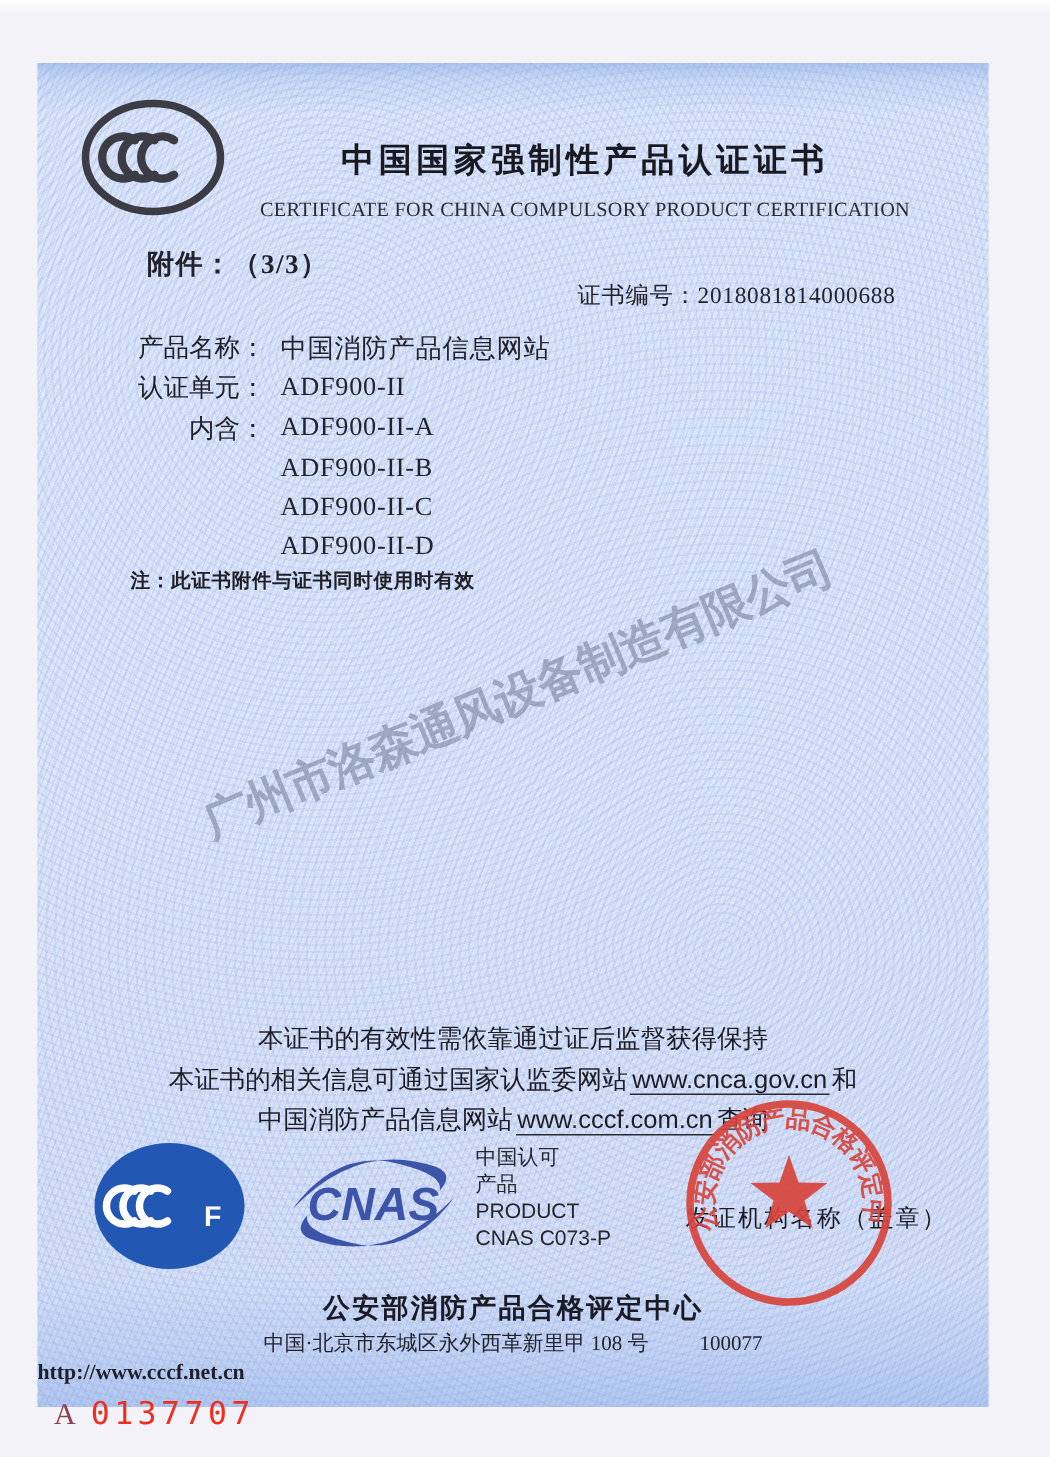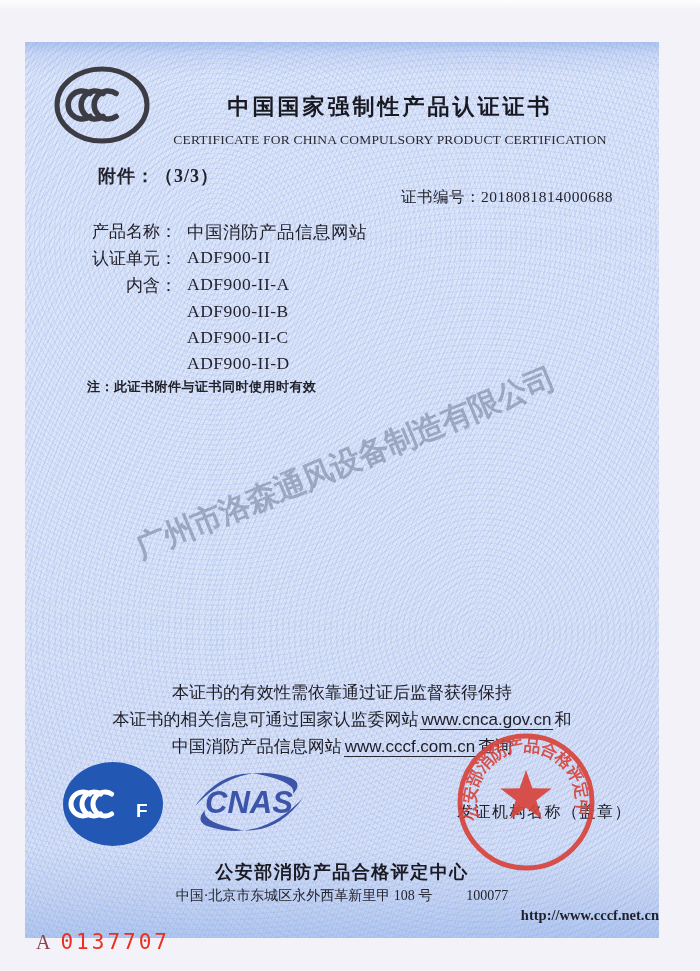--- a/index.html
+++ b/index.html
@@ -23,21 +23,21 @@
   }
   .abs{position:absolute;}
 
   
   .title-wrap{position:absolute;left:105px;top:50px;width:520px;text-align:center;}
   .title-cn{font-size:22px;font-weight:bold;letter-spacing:3px;color:#191922;
     font-family:"Liberation Sans","DejaVu Sans",sans-serif;}
   .title-en{margin-top:10px;font-size:13.5px;letter-spacing:.2px;color:#2a2a33;
     font-family:Liberation Serif, serif;}
   .attachment{left:73px;top:122px;font-size:18px;letter-spacing:1px;font-weight:600;color:#22222c;}
-  .certno{left:376px;top:145px;font-size:15.5px;color:#23232e;letter-spacing:.5px;}
+  .certno{left:360px;top:145px;font-size:15.5px;color:#23232e;letter-spacing:.5px;}
 
   
   .row{position:absolute;height:22px;white-space:nowrap;}
   .row .lbl{position:absolute;left:50px;width:102px;text-align:right;
     font-size:17px;font-weight:400;color:#20202a;}
   .row .val{position:absolute;left:162px;font-size:17.5px;color:#23232e;letter-spacing:.5px;}
   .note{left:62px;top:336px;font-size:13px;font-weight:600;color:#20202a;letter-spacing:.5px;}
 
   
   .watermark{
@@ -59,21 +59,21 @@
 
   
   .issuer{left:432px;top:760px;font-size:16px;letter-spacing:1.5px;color:#1c1c26;z-index:1;}
   .stamp{left:425px;top:684px;z-index:2;opacity:.92;}
 
   
   .f-org{left:0;top:818px;width:634px;text-align:center;font-size:18px;font-weight:bold;
     letter-spacing:1.5px;color:#1b1b25;}
   .f-addr{left:0;top:845px;width:634px;text-align:center;font-size:14px;color:#23232e;}
   .f-addr .gap{display:inline-block;width:34px;}
-  .f-url{left:0;top:865px;width:634px;text-align:right;font-size:14.5px;font-weight:bold;color:#1f1f29;}
+  .f-url{left:0;top:865px;width:634px;text-align:left;font-size:14.5px;font-weight:bold;color:#1f1f29;}
 
   
   .serial{position:absolute;left:36px;top:930px;white-space:nowrap;}
   .serial .pre{font-size:20px;color:#8d414d;letter-spacing:2px;}
   .serial .num{font-size:21px;color:#ec2f1f;letter-spacing:3px;margin-left:8px;
     font-family:"DejaVu Sans Mono","Liberation Mono",monospace;}
 </style>
 </head>
 <body>
 
@@ -147,20 +147,26 @@
     </g>
     <text x="23" y="13" font-size="19" font-weight="bold" fill="#ffffff" font-family="Liberation Sans, DejaVu Sans, sans-serif">F</text>
   </svg>
 
   <svg class="abs" style="left:166px;top:722px;" width="116" height="76" viewBox="-58 -38 116 76">
     <path d="M -54 4 Q -10 -42 42 -24 Q 54 -19 44 -8 Q 48 -20 8 -28 Q -28 -32 -54 4 Z" fill="#3d55a8"></path>
     <path d="M 54 -4 Q 10 42 -42 24 Q -54 19 -44 8 Q -48 20 -8 28 Q 28 32 54 -4 Z" fill="#3d55a8"></path>
     <text x="0" y="11" text-anchor="middle" font-size="31" font-weight="bold" font-style="italic" fill="#3d55a8" font-family="Liberation Sans, DejaVu Sans, sans-serif">CNAS</text>
   </svg>
 
+  <div class="abs acc-text serif">
+    <div>中国认可</div>
+    <div>产品</div>
+    <div class="en">PRODUCT</div>
+    <div class="en">CNAS C073-P</div>
+  </div>
 
   <div class="abs issuer serif">发证机构名称（盖章）</div>
 
   <svg class="abs stamp" width="152" height="152" viewBox="-76 -76 152 152">
     <defs>
       <path id="sealArc" d="M -47.6 17.3 A 50.7 50.7 0 1 1 47.6 17.3" fill="none"></path>
     </defs>
     <circle r="66" fill="none" stroke="#d8443c" stroke-width="5"></circle>
     <polygon points="0,-27 6.4,-8.7 25.7,-8.4 10.3,3.3 15.8,21.9 0,10.8 -15.8,21.9 -10.3,3.3 -25.7,-8.4 -6.4,-8.7" fill="#d8443c" transform="translate(0,-5)"></polygon>
     <text font-size="16.5" fill="#d8443c" font-weight="bold" font-family="Liberation Serif, DejaVu Serif, serif">

